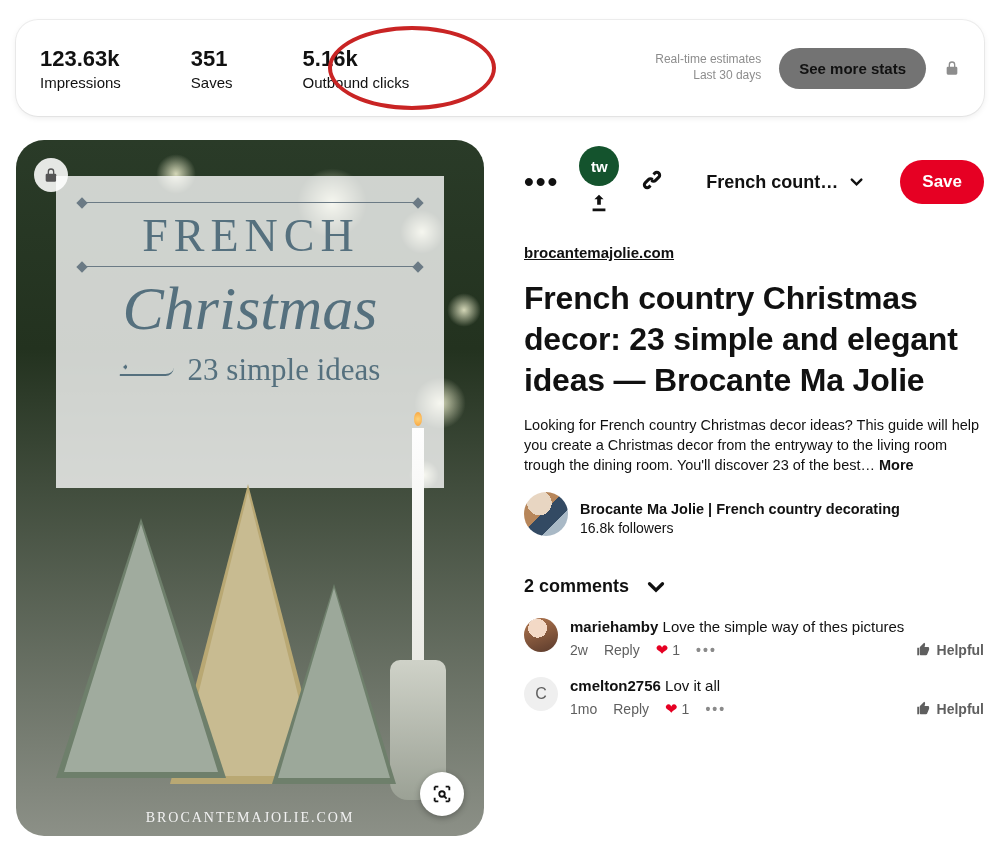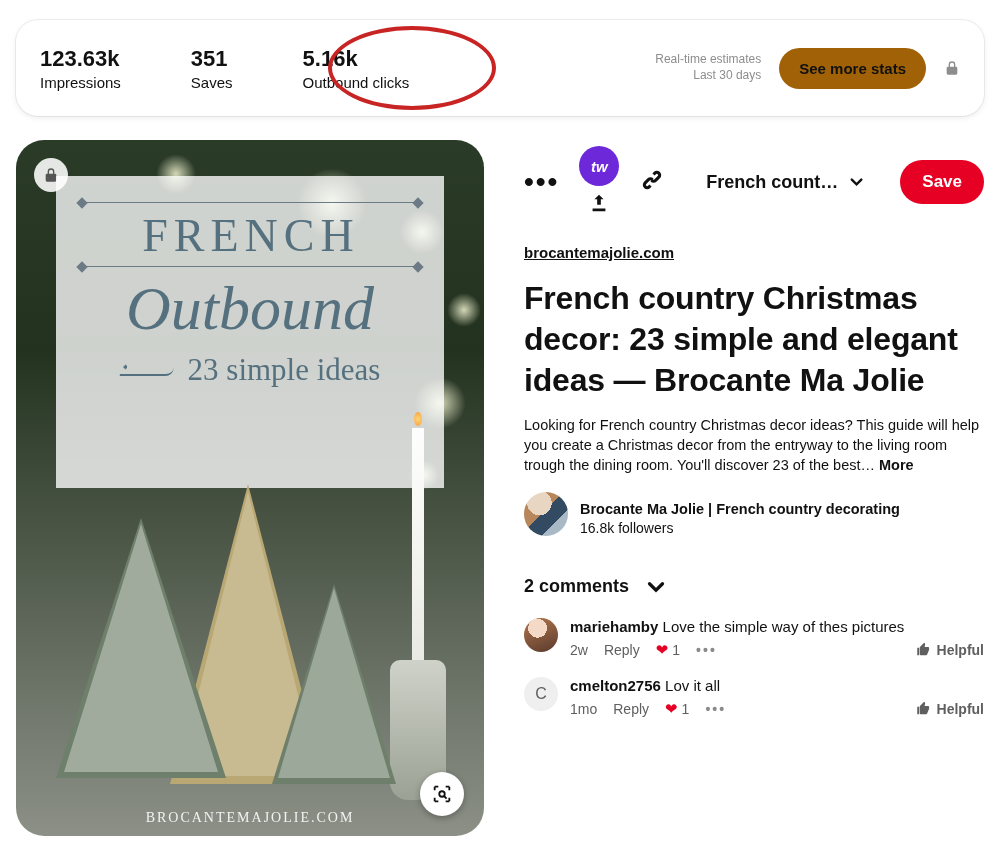--- a/index.html
+++ b/index.html
@@ -30,21 +30,21 @@
   .stat .val { font-size: 22px; font-weight: 700; color:#111; }
   .stat .lbl { font-size: 15px; color:#111; margin-top:2px;}
   .right-block {
     margin-left: auto;
     display: flex;
     align-items: center;
     gap: 18px;
   }
   .estimates { text-align: right; font-size: 12px; line-height:1.3; color:#8d8d8d; }
   .see-more {
-    background:#a16207;
+    background:#737373;
     border:none;
     border-radius: 999px;
     padding: 12px 20px;
     font-size: 15px;
     font-weight: 700;
     color:#111;
     cursor:pointer;
   }
   .lock-small {
     width:16px; height:16px; fill:#8d8d8d;
@@ -145,21 +145,21 @@
   .tree3::before{content:"";position:absolute;border-left:62px solid transparent;border-right:62px solid transparent;border-bottom:200px solid #6e7f6b;}
   .tree3::after{content:"";position:absolute;left:6px;top:4px;border-left:56px solid transparent;border-right:56px solid transparent;border-bottom:190px solid rgba(255,255,255,0.32);}
 
   
   .details { flex:1; padding-top:6px; }
   .actions-row {
     display:flex; align-items:center; gap:20px;
   }
   .action-stack {display:flex; flex-direction:column; align-items:center; gap:6px;}
   .dots {font-size:28px; line-height:10px; letter-spacing:2px; cursor:pointer; font-weight:700;}
-  .tw-badge {width:40px;height:40px;border-radius:50%;background:#6d28d9;display:flex;align-items:center;justify-content:center;color:#fff;font-size:15px;font-weight:700;font-style:italic;}
+  .tw-badge {width:40px;height:40px;border-radius:50%;background:#14532d;display:flex;align-items:center;justify-content:center;color:#fff;font-size:15px;font-weight:700;}
   .upload-ico svg{width:22px;height:22px;fill:#111;}
   .link-ico svg{width:26px;height:26px;fill:#111;}
   .board-picker{
     margin-left:auto; display:flex; align-items:center; gap:8px;
     font-size:18px; font-weight:700; cursor:pointer; max-width:160px;
   }
   .board-picker span{white-space:nowrap;overflow:hidden;text-overflow:ellipsis;}
   .chev{width:20px;height:20px;}
   .save-btn{
     background:#e60023;color:#fff;border:none;border-radius:999px;
@@ -234,21 +234,21 @@
     <div class="pin-lock">
       <svg viewBox="0 0 24 24">
           <path d="M12 2a5 5 0 0 0-5 5v3H6a2 2 0 0 0-2 2v8a2 2 0 0 0 2 2h12a2 2 0 0 0 2-2v-8a2 2 0 0 0-2-2h-1V7a5 5 0 0 0-5-5zm-3 5a3 3 0 1 1 6 0v3H9z"></path>
         </svg>
     </div>
 
     <div class="overlay-card">
       <div class="rule"></div>
       <div class="ov-line1">FRENCH</div>
       <div class="rule"></div>
-      <div class="ov-script">Outbound</div>
+      <div class="ov-script">Christmas</div>
       <div class="ov-sub">23 simple ideas</div>
     </div>
 
     <div class="scene">
       <div class="candle"></div>
         <div class="holder"></div>
       <div class="tree tree2"></div>
       <div class="tree tree1"></div>
       <div class="tree tree3"></div>
     </div>

